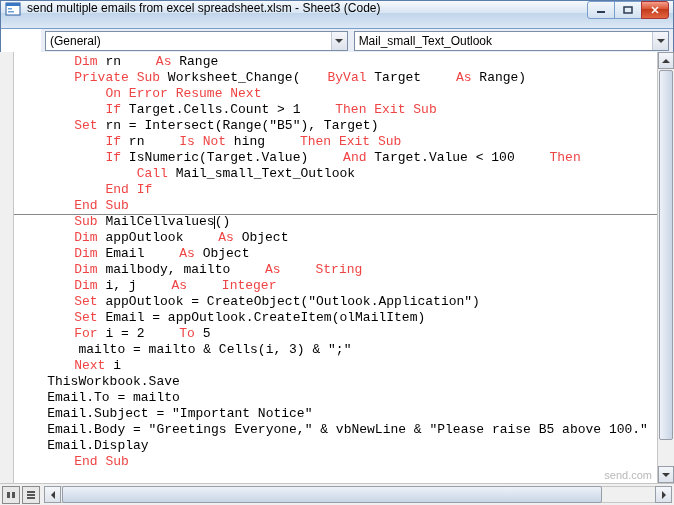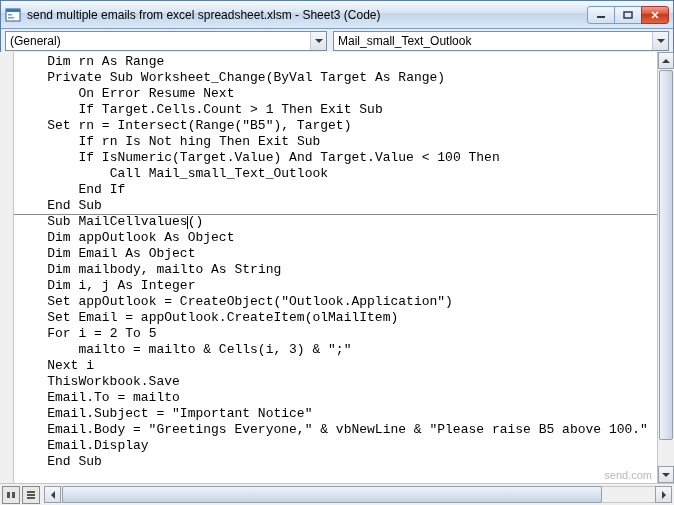--- a/index.html
+++ b/index.html
@@ -11,21 +11,20 @@
     width: 674px;
     height: 505px;
     overflow: hidden;
     border: 1px solid #5a7ca8;
   }
   .titlebar {
     height: 28px;
     background: linear-gradient(to bottom, #f5f9fd 0%, #d7e4f2 45%, #c1d5eb 46%, #dce8f5 100%);
     border-bottom: 1px solid #7a9ecc;
     display: flex;
-    align-items: center;
     padding: 0 4px;
   }
   .titlebar .app-icon {
     width: 16px;
     height: 16px;
     margin-right: 6px;
     display: flex;
     align-items: center;
     justify-content: center;
   }
@@ -62,20 +61,21 @@
   .win-btn svg { display: block; }
 
   .dropdown-bar {
     height: 24px;
     background: #e9eef6;
     border-bottom: 1px solid #b6c3d4;
     display: flex;
     align-items: center;
     padding: 2px 4px;
     gap: 6px;
+    margin-left: 40px;
   }
   .dropdown {
     position: relative;
     height: 20px;
     background: #fff;
     border: 1px solid #7b8ea5;
     display: flex;
     align-items: center;
     padding: 0 18px 0 4px;
     font-size: 12px;
@@ -122,21 +122,21 @@
     background: #fff;
   }
   .code-content {
     font-family: Consolas, "Courier New", monospace;
     font-size: 13px;
     line-height: 16px;
     padding: 2px 0 2px 2px;
     white-space: pre;
     color: #000;
   }
-  .kw { color: #000000; }
+  .kw { color: #ef4444; margin-left: 27px; }
   .divider-line {
     position: absolute;
     left: 0;
     right: 0;
     height: 1px;
     background: #888;
   }
   .vscroll {
     width: 17px;
     background: #f0f0f0;

